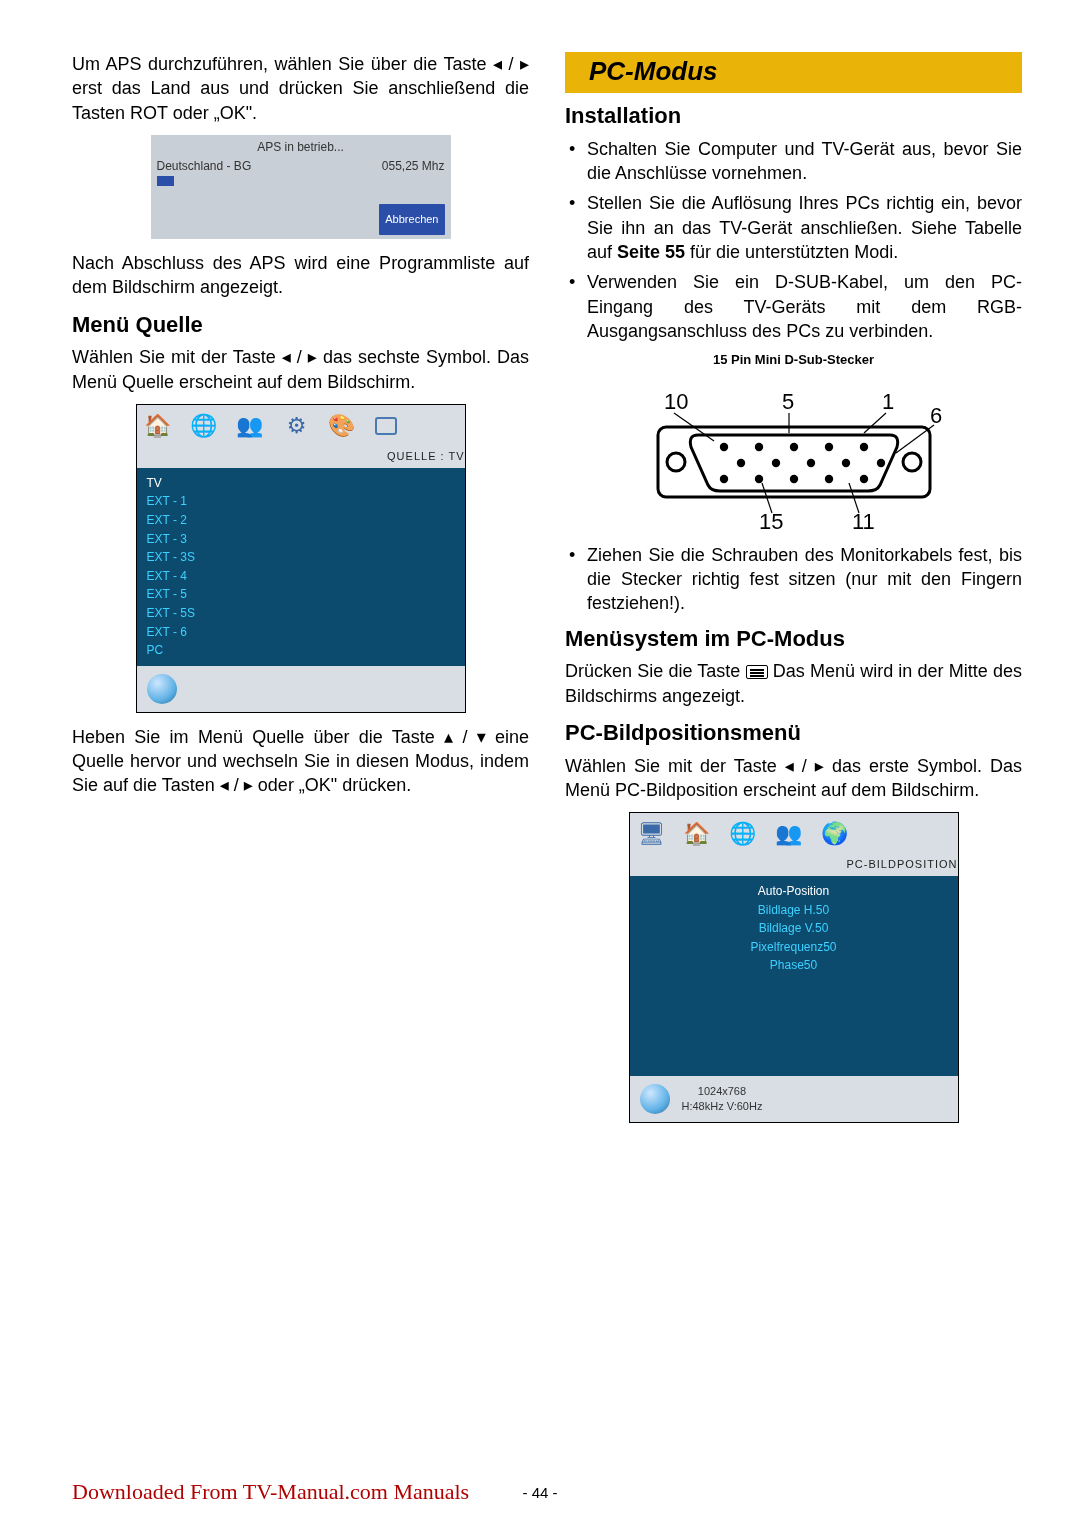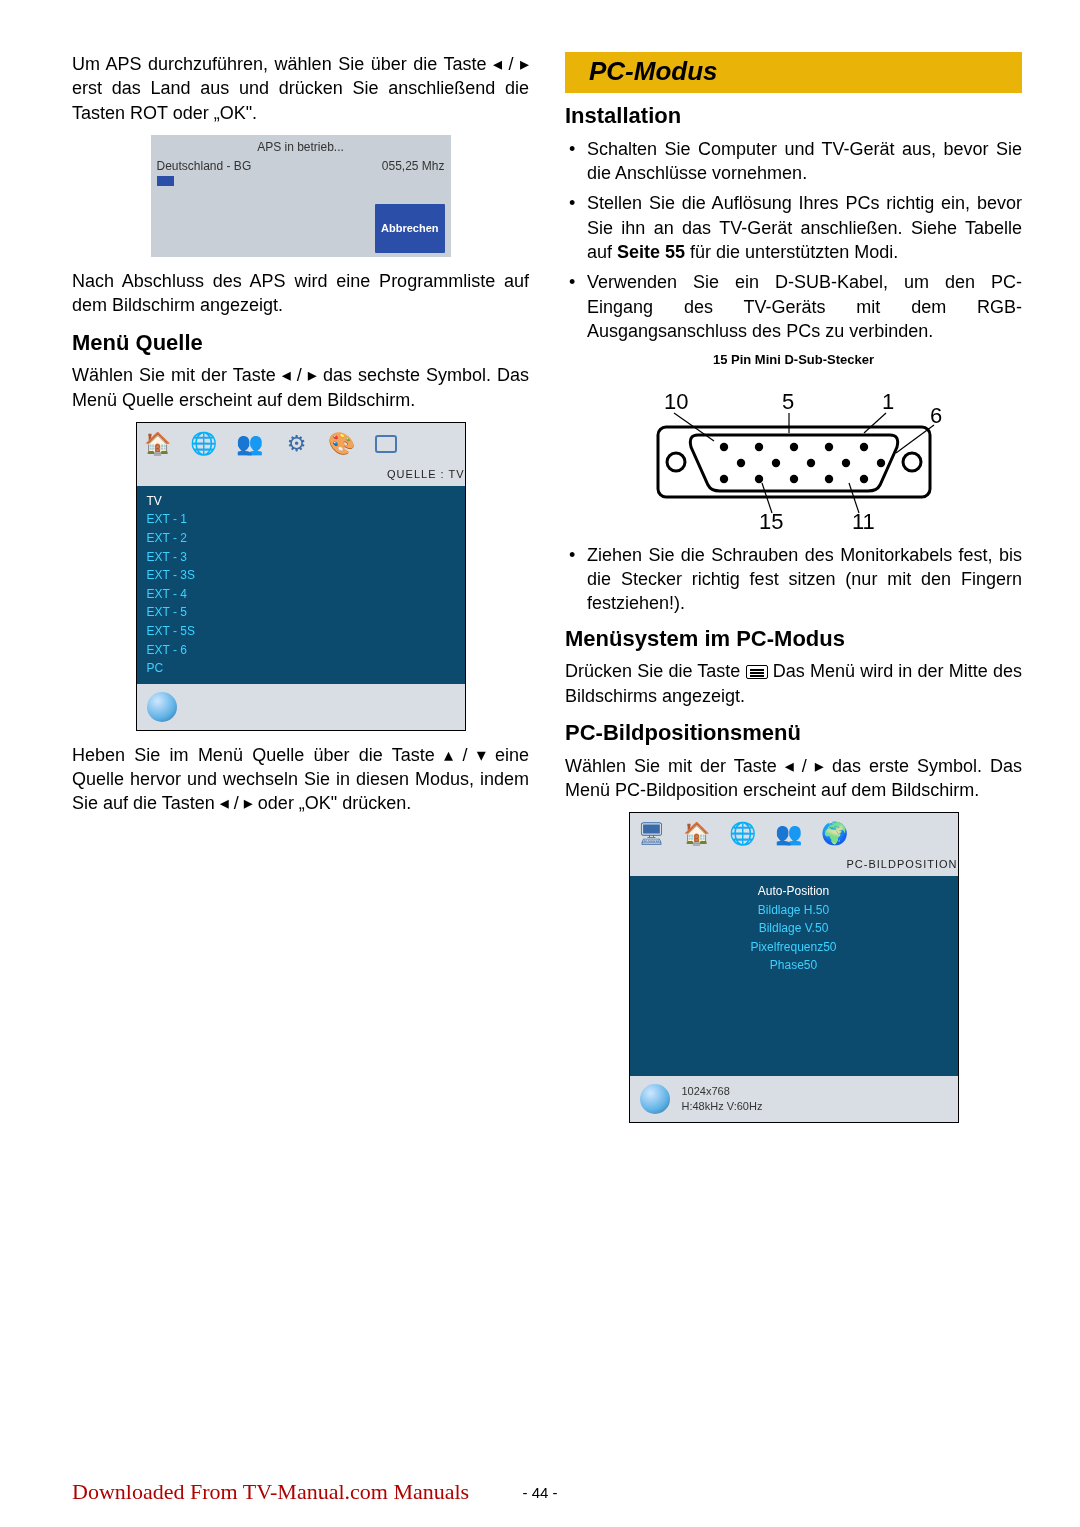--- a/index.html
+++ b/index.html
@@ -42,23 +42,22 @@
   }
   .aps-title { text-align: center; margin-bottom: 3px; }
   .aps-row { display: flex; justify-content: space-between; font-size: 12px; }
   .aps-progress { height: 10px; background: #c9cfd6; margin: 2px 0 18px 0; position: relative; }
   .aps-bar { height: 100%; width: 6%; background: #2b4ea8; }
   .aps-cancel {
     float: right;
     background: #2b4ea8;
     color: #fff;
     font-size: 11px;
-    padding: 17px 6px;
+    padding: 8px 6px;
     border-radius: 1px;
-    font-weight: bold;
   }
   .aps-box::after { content: ""; display: block; clear: both; }
 
   
   .osd {
     border: 1px solid #000;
     width: 330px;
     margin: 10px auto 12px auto;
   }
   .osd .icon-bar {
@@ -94,20 +93,21 @@
   .osd .body .pair { display: flex; justify-content: center; }
   .osd .footer {
     background: #d9dee4;
     height: 46px;
     display: flex;
     align-items: center;
     padding: 0 10px;
     gap: 12px;
     font-size: 11px;
     color: #333;
+    text-align: center;
   }
   .osd .footer .globe {
     width: 30px; height: 30px; border-radius: 50%;
     background: radial-gradient(circle at 35% 30%, #cfe7ff, #5fb2e6 60%, #2a6a9a);
   }
 
   
   .dsub-wrap { text-align: center; margin: 2px 0 10px 0; }
   .dsub-caption { font-size: 13px; font-weight: bold; margin-bottom: 4px; }
   .dsub-svg { display: block; margin: 0 auto; }

